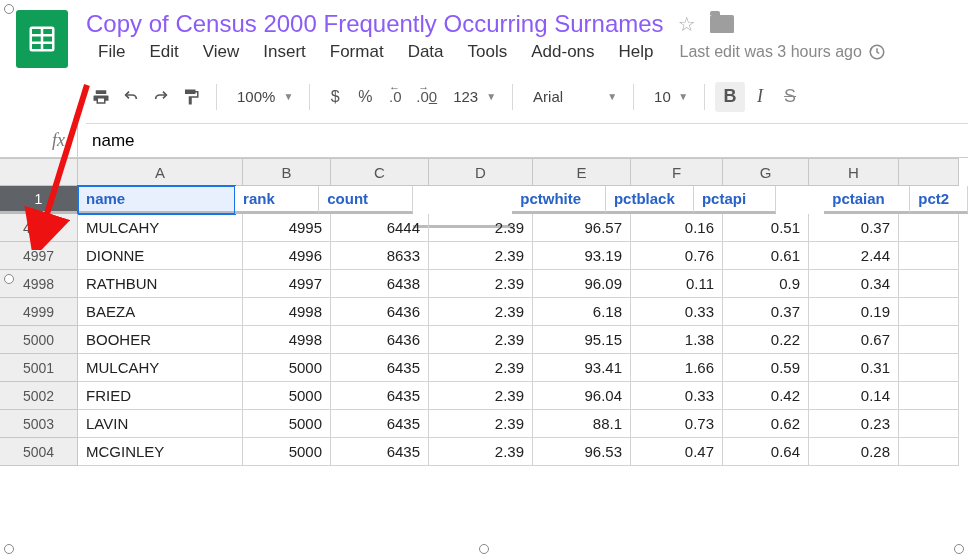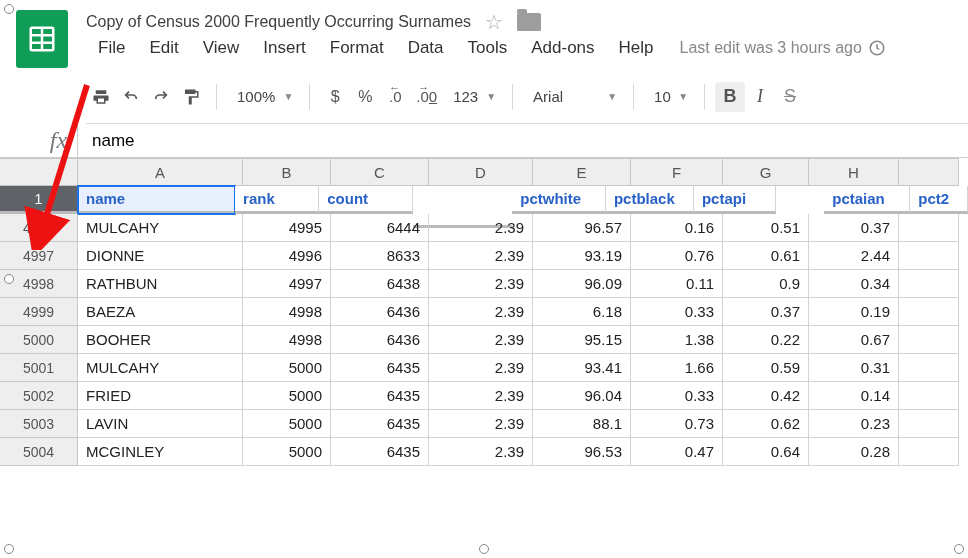--- a/index.html
+++ b/index.html
@@ -4,40 +4,40 @@
 <style>
   * { box-sizing: border-box; }
   html, body { margin:0; padding:0; font-family: Arial, sans-serif; background:#fff; color:#222; }
   body { width:968px; height:558px; overflow:hidden; position:relative; }
 
   .top { display:flex; align-items:flex-start; padding:10px 10px 0 16px; }
   .logo { width:52px; height:58px; background:#0f9d58; border-radius:3px; display:flex; align-items:center; justify-content:center; margin-right:18px; flex-shrink:0; }
   .logo svg { width:30px; height:30px; }
   .head-col { flex:1; min-width:0; }
   .title-row { display:flex; align-items:center; gap:14px; }
-  .doc-title { font-size:16px; color:#404040; white-space:nowrap; }
+  .doc-title { font-size:24px; color:#8b5cf6; white-space:nowrap; }
   .star-icon { font-size:20px; color:#aaa; }
   .folder-icon { width:24px; height:18px; background:#9e9e9e; border-radius:2px 2px 1px 1px; position:relative; }
   .folder-icon::before { content:""; position:absolute; top:-4px; left:0; width:10px; height:4px; background:#9e9e9e; border-radius:2px 2px 0 0; }
 
   .menu-row { display:flex; align-items:center; gap:0; font-size:17px; color:#333; }
   .menu-item { padding:4px 12px; cursor:pointer; }
   .last-edit { margin-left:14px; color:#888; font-size:16px; display:flex; align-items:center; gap:6px; }
 
   .toolbar { display:flex; align-items:center; gap:0; margin:14px 0 0 86px; padding-bottom:12px; border-bottom:1px solid #d9d9d9; height:42px; }
   .tb-btn { height:30px; min-width:30px; display:flex; align-items:center; justify-content:center; color:#555; font-size:16px; cursor:pointer; padding:0 6px; }
   .tb-sep { width:1px; height:26px; background:#d9d9d9; margin:0 10px; }
   .tb-drop { display:flex; align-items:center; gap:4px; font-size:15px; color:#444; padding:0 6px 0 10px; cursor:pointer; height:30px; }
   .tb-drop .caret { font-size:10px; color:#888; margin-left:4px; }
   .tb-num { font-family: Arial; font-size:15px; }
   .tb-bold { font-weight:bold; font-size:18px; }
   .tb-italic { font-style:italic; font-family:"Times New Roman",serif; font-size:18px; }
 
   .fx-row { display:flex; align-items:center; height:34px; border-bottom:1px solid #ccc; }
-  .fx-label { width:78px; text-align:center; font-style:italic; font-family:"Times New Roman",serif; color:#777; font-size:24px; border-right:1px solid #ccc; height:100%; display:flex; align-items:center; justify-content:center;padding-left:40px; }
+  .fx-label { width:78px; text-align:center; font-style:italic; font-family:"Times New Roman",serif; color:#777; font-size:18px; border-right:1px solid #ccc; height:100%; display:flex; align-items:center; justify-content:center;padding-left:40px; }
   .fx-input { flex:1; border:none; outline:none; font-size:17px; padding:0 14px; height:100%; }
 
   
   .grid { position:relative; user-select:none; }
   .col-headers { display:flex; height:28px; }
   .corner { width:78px; border:1px solid #c7c7c7; background:#eee; flex-shrink:0; border-left:none; }
   .col-h { border:1px solid #c7c7c7; border-left:none; background:#eee; text-align:center; font-size:15px; color:#555; display:flex; align-items:center; justify-content:center; }
 
   .body-row { display:flex; height:28px; }
   .row-h { width:78px; border:1px solid #c7c7c7; border-top:none; border-left:none; background:#eee; color:#555; font-size:14px; display:flex; align-items:center; justify-content:center; flex-shrink:0; }

